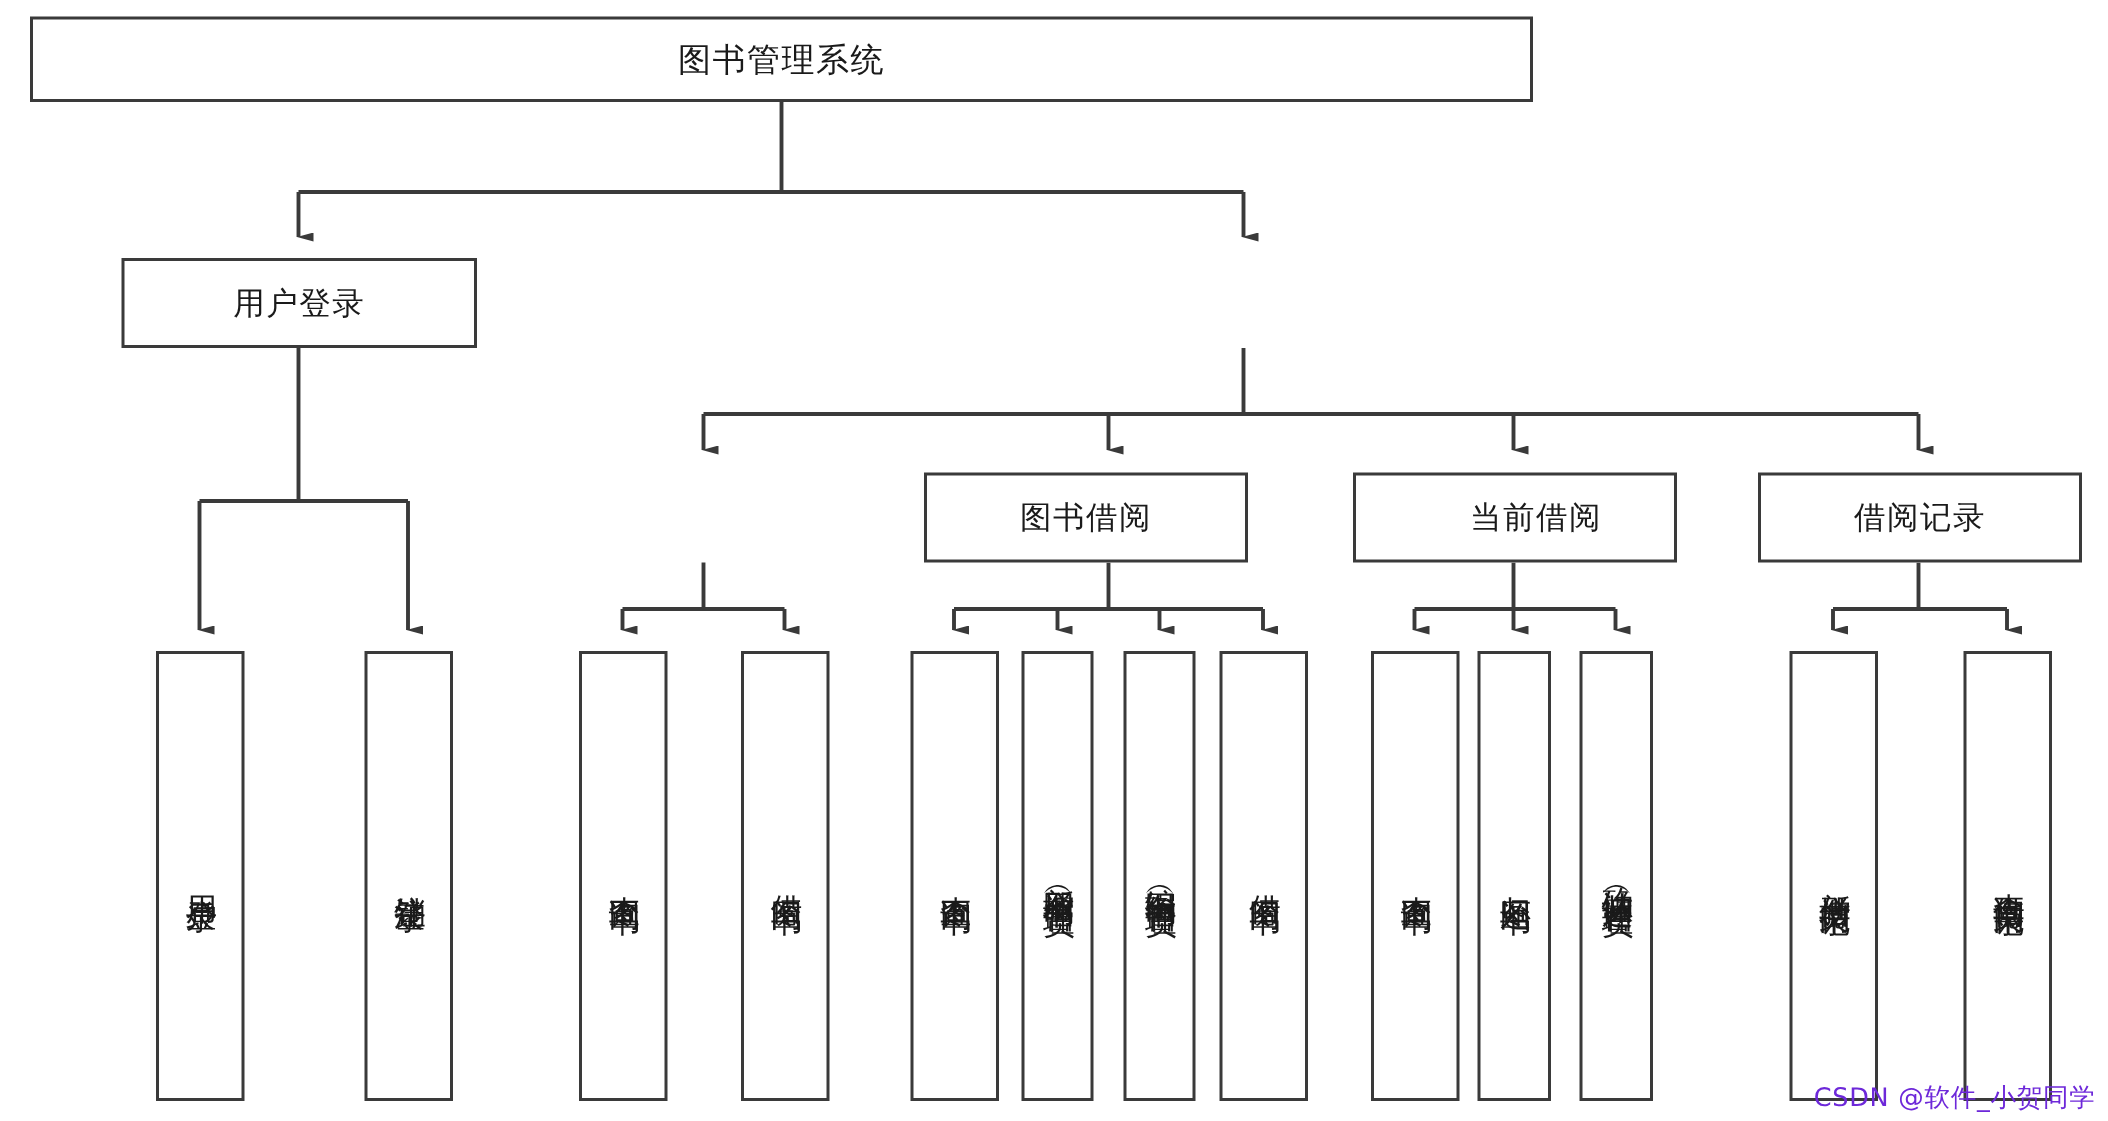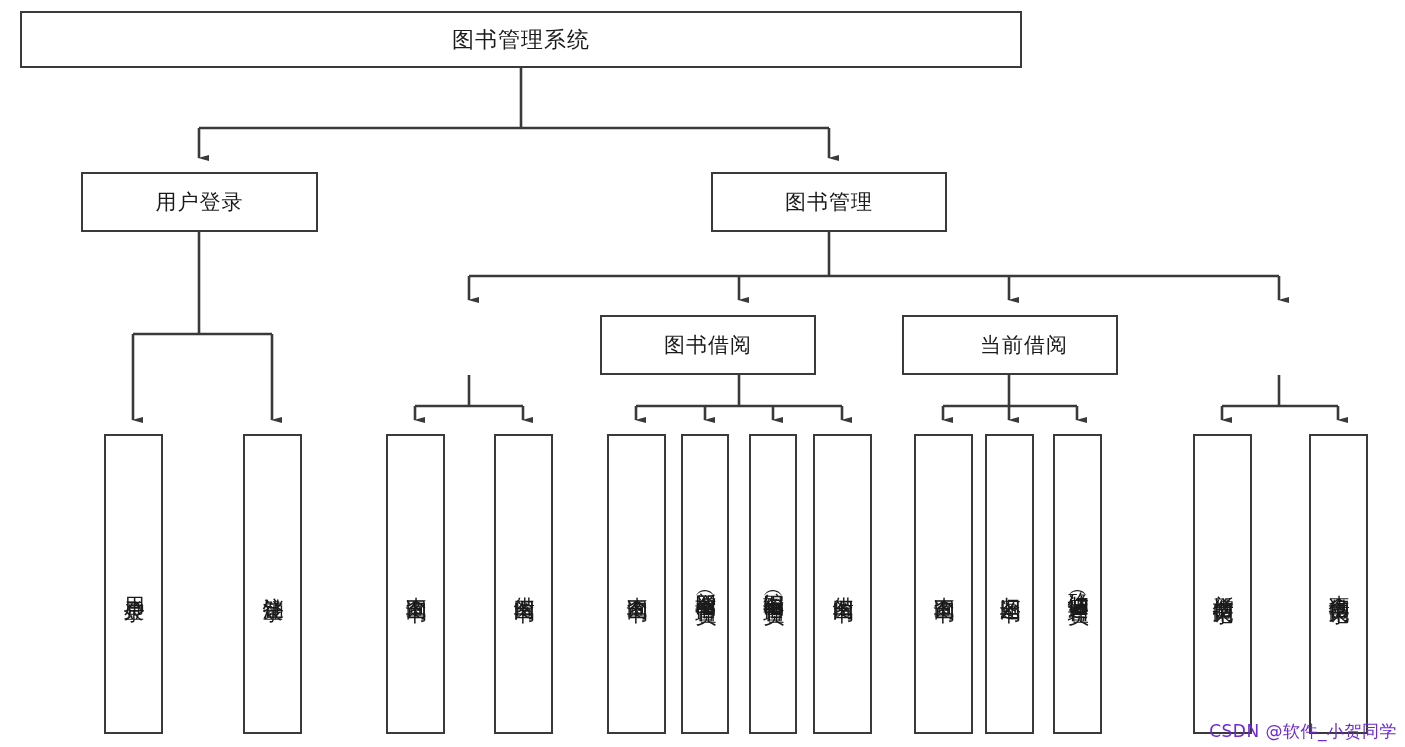--- a/index.html
+++ b/index.html
@@ -100,29 +100,29 @@
     </g>
   </svg>
 
   <div class="node root" style="left:20px;top:11px;width:1002px;height:57px;">
     <span>图书管理系统</span>
   </div>
 
   <div class="node h-node" style="left:81px;top:172px;width:237px;height:60px;">
     <span>用户登录</span>
   </div>
-  <div class="node h-node" style="left:711px;top:172px;width:236px;height:60px;">
-    <span>图书管理</span>
-  </div>
 
-  <div class="node h-node" style="left:600px;top:315px;width:216px;height:60px;">
+  <div class="node h-node" style="left:616px;top:315px;width:216px;height:60px;">
     <span>图书借阅</span>
   </div>
   <div class="node h-node" style="left:902px;top:315px;width:216px;height:60px;padding-left:28px;">
     <span>当前借阅</span>
+  </div>
+  <div class="node h-node" style="left:1172px;top:315px;width:216px;height:60px;">
+    <span>借阅记录</span>
   </div>
 
   <div class="leaf" style="left:104px;top:434px;width:59px;height:300px;">
     <span class="vtext">用户登录</span>
   </div>
   <div class="leaf" style="left:243px;top:434px;width:59px;height:300px;">
     <span class="vtext">注销登录</span>
   </div>
 
   <div class="leaf" style="left:386px;top:434px;width:59px;height:300px;">

